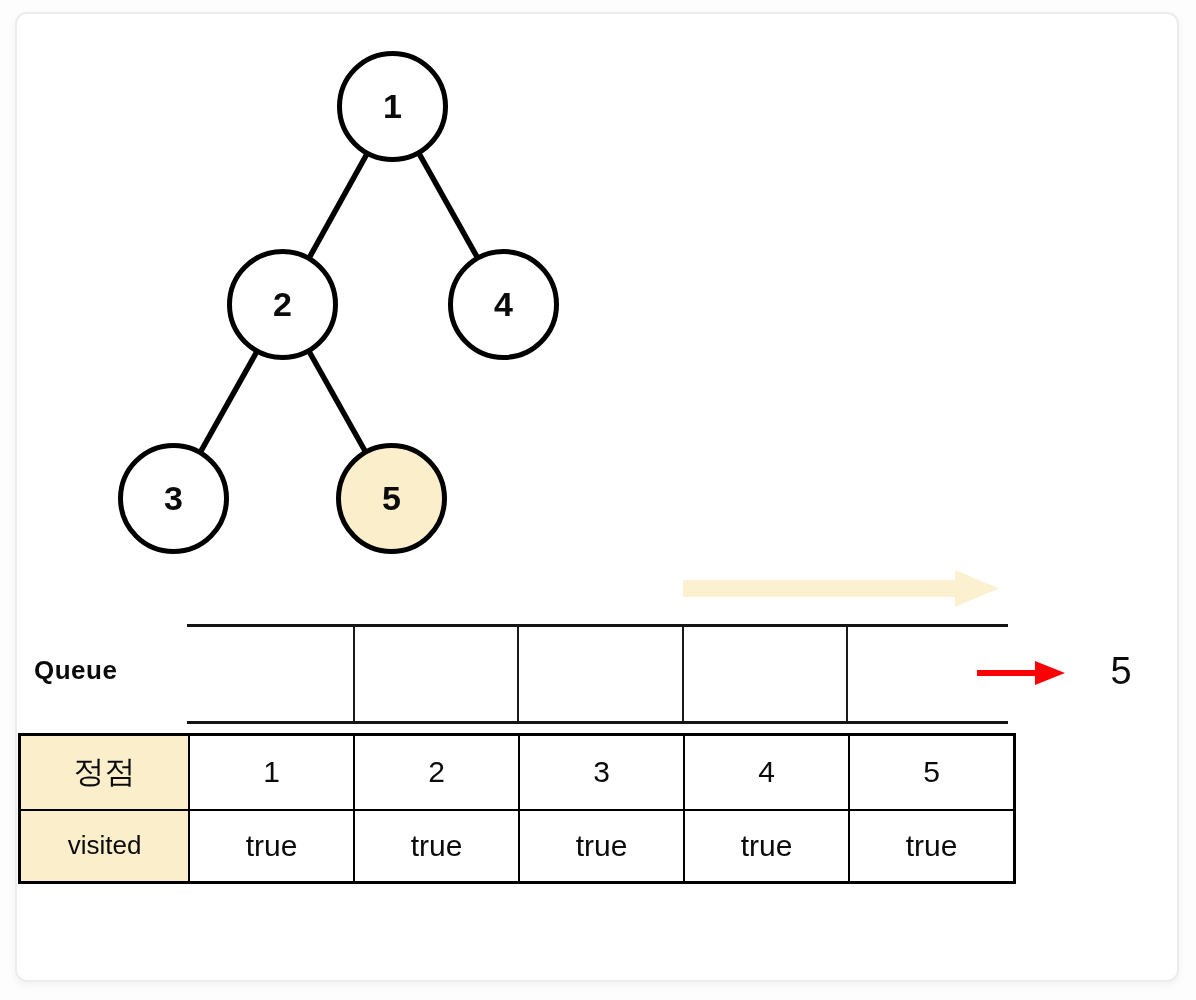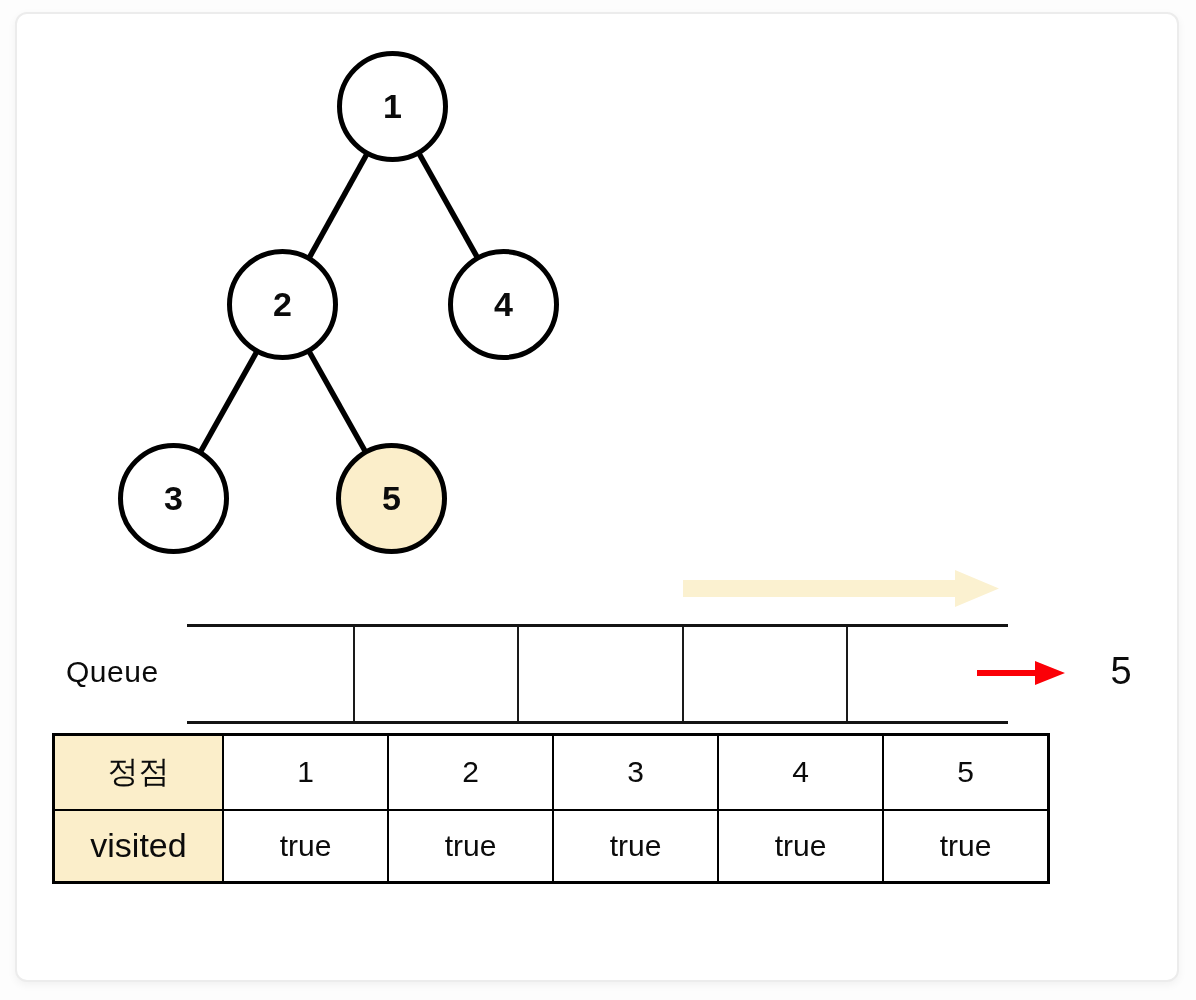--- a/index.html
+++ b/index.html
@@ -23,51 +23,50 @@
   .node.highlight{background:#FBEECA;}
   .n1{left:337px;top:51px;}
   .n2{left:227px;top:249px;}
   .n4{left:448px;top:249px;}
   .n3{left:118px;top:443px;}
   .n5{left:336px;top:443px;}
   
   .flow-arrow{position:absolute;left:683px;top:570px;}
   
   .queue-label{
-    position:absolute;left:66px;top:655px;width:125px;font-size:30px;
-    font-weight:400;letter-spacing:0.5px;
+    position:absolute;left:34px;top:655px;width:125px;font-size:26px;
+    font-weight:700;letter-spacing:0.5px;
   }
   .queue{
     position:absolute;left:187px;top:624px;width:821px;height:94px;
     border-top:3px solid #141414;border-bottom:3px solid #141414;
     display:flex;
   }
   .qcell{height:100%;box-sizing:border-box;font-size:30px;
     display:flex;align-items:center;justify-content:center;}
   .qcell + .qcell{border-left:2px solid #1a1a1a;}
   .qc0{width:166px;} .qc1{width:164px;} .qc2{width:165px;}
   .qc3{width:164px;} .qc4{width:162px;}
   .dequeue-arrow{position:absolute;left:977px;top:659px;}
   .out-value{
     position:absolute;left:1095px;top:650px;width:52px;text-align:center;
     font-size:38px;
   }
   
   .state-table{
     position:absolute;left:18px;top:733px;border-collapse:collapse;
     table-layout:fixed;
-    margin-left:34px;
   }
   .state-table td{
     border:2px solid #000;text-align:center;vertical-align:middle;
     font-size:30px;padding:0;background:#fff;
   }
   .state-table{border:3px solid #000;}
   .state-table td.rowhead{background:#FBEECA;font-size:31px;}
-  .state-table td.rowhead.en{font-size:34px;}
+  .state-table td.rowhead.en{font-size:26px;}
   .cw0{width:167px;} .cw{width:163px;}
   .rh0{height:75px;} .rh1{height:70px;} .rh2{height:73px;}
 </style>
 </head>
 <body>
 
 <div class="card"></div>
 
 <svg class="edges" width="700" height="620" viewBox="0 0 700 620">
   <line x1="393" y1="107" x2="283" y2="305" stroke="#000" stroke-width="5.5"></line>

